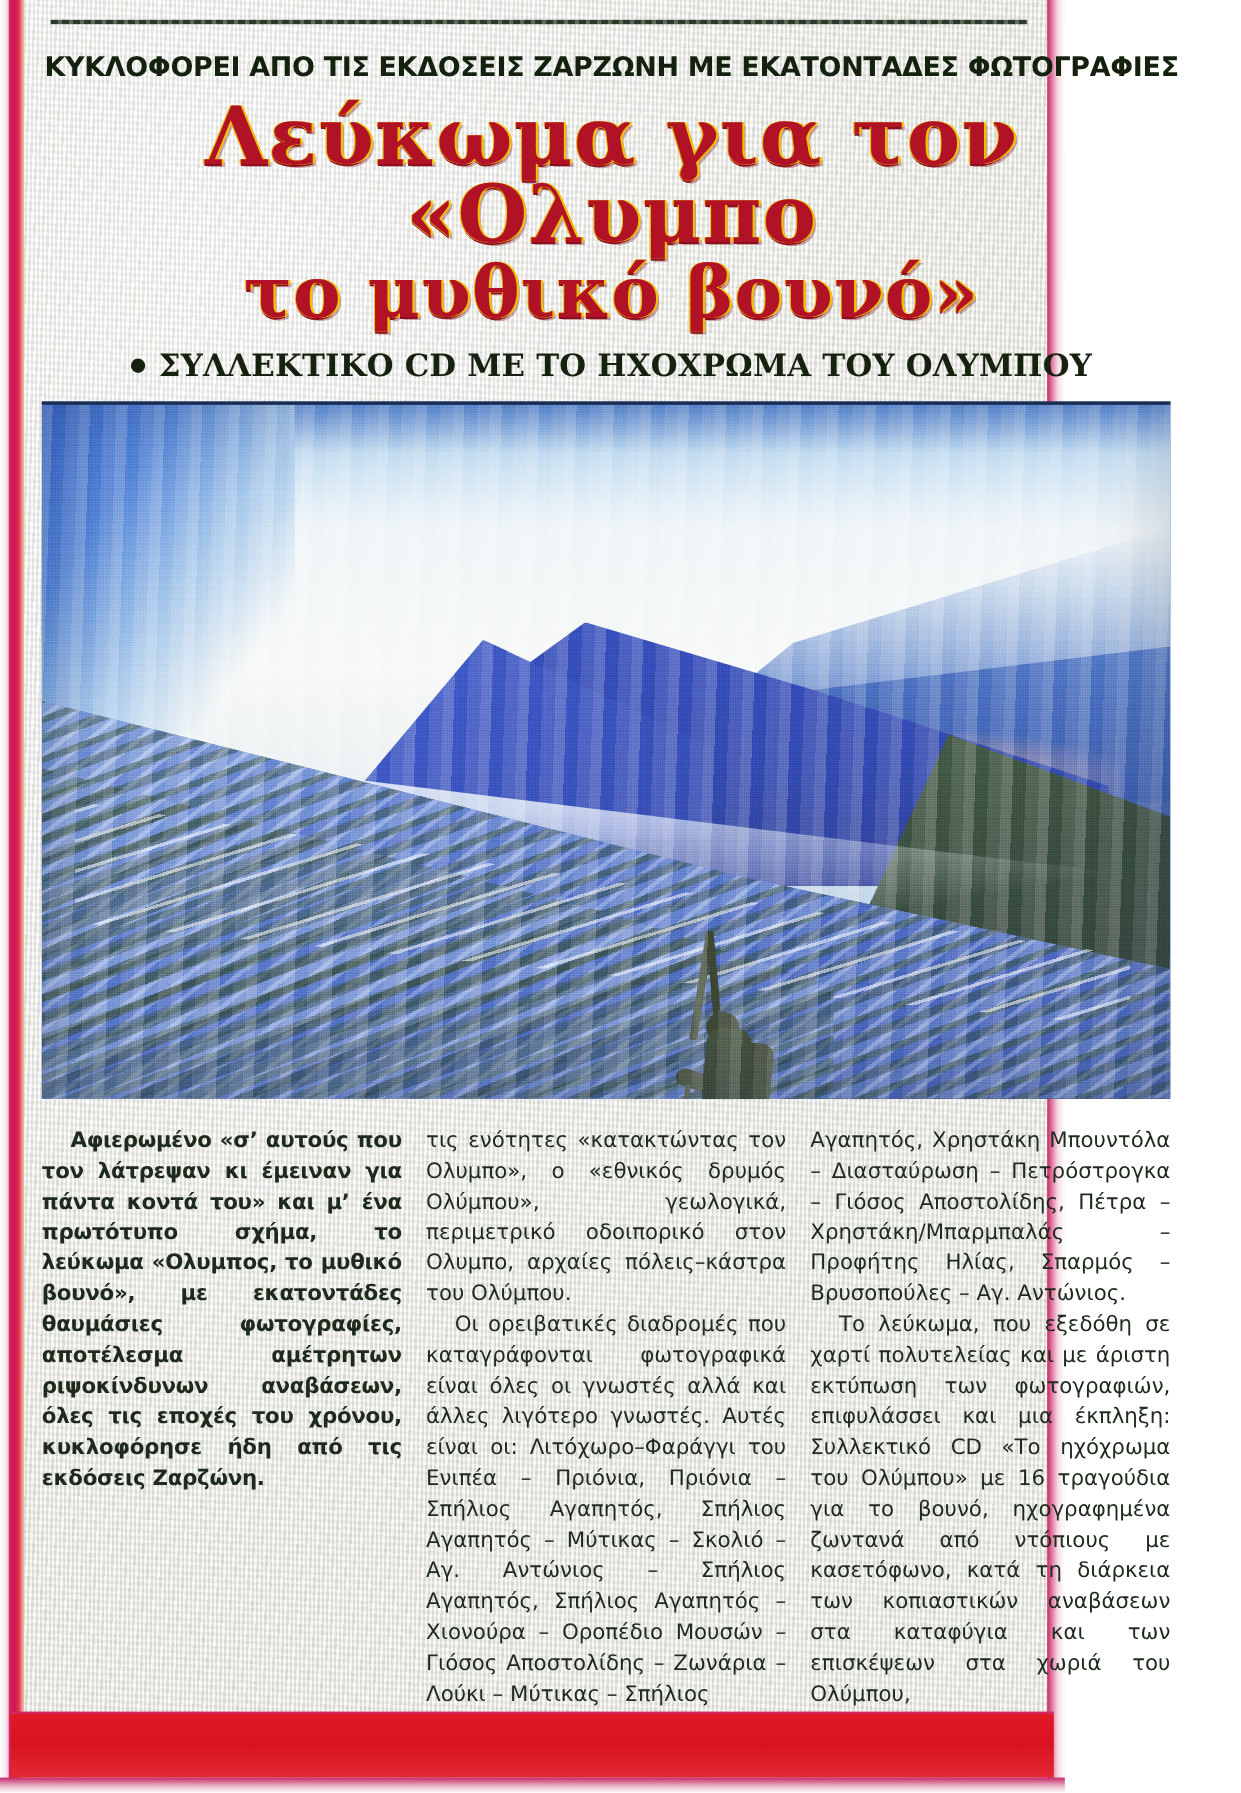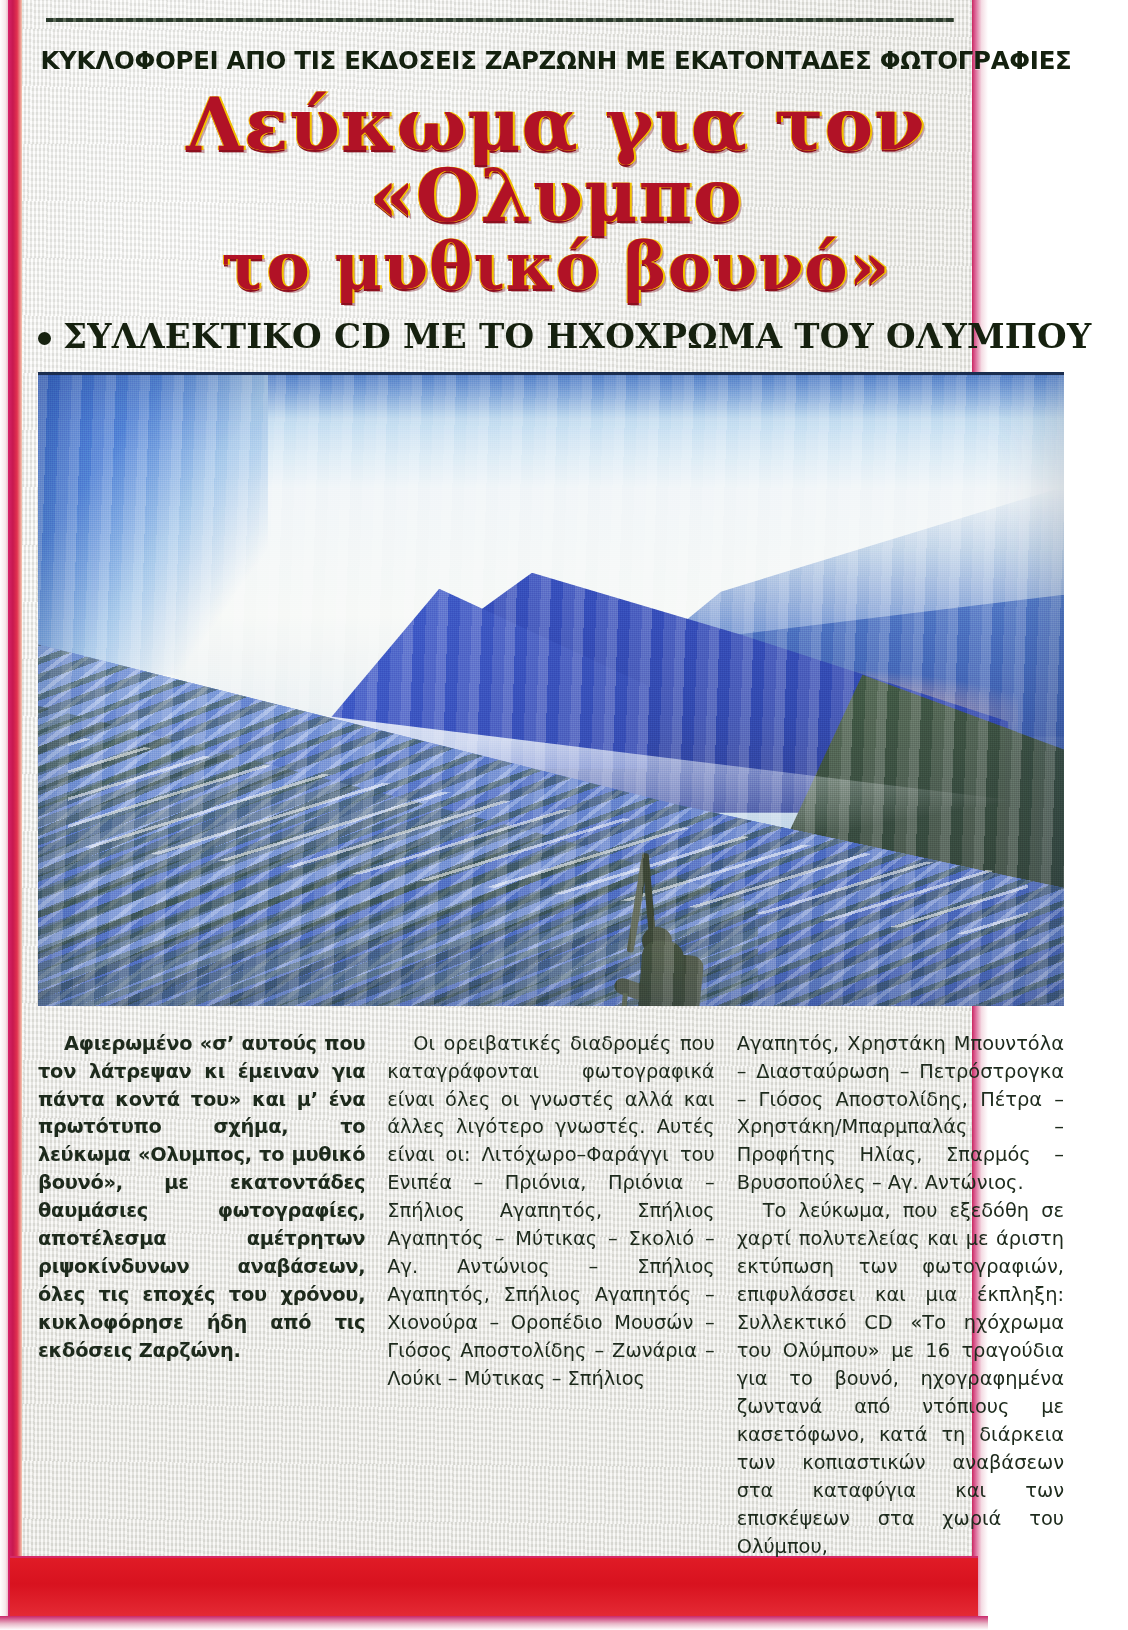--- a/index.html
+++ b/index.html
@@ -13,21 +13,20 @@
     overflow: hidden;
     font-family: "DejaVu Sans", sans-serif;
   }
 
   
   #clipping {
     position: relative;
     width: 968px;
     height: 1630px;
     background: #f2f0ea;
-    padding-left: 20px;
   }
 
   
   .paper-tex {
     position: absolute;
     inset: 0;
     background-color: #e9e8e2;
     background-image:
       repeating-linear-gradient(91deg, rgba(255,255,255,.55) 0 2px, rgba(198,198,192,.30) 2px 4px),
       repeating-linear-gradient(3deg, rgba(255,255,255,.35) 0 3px, rgba(186,188,184,.22) 3px 6px),
@@ -113,21 +112,21 @@
        0 2px 0 #8d0f1e,
        3px 3px 0 rgba(120,12,26,.35);
   }
   .headline .l1 { font-size: 73px; letter-spacing: 1px; display: block; }
   .headline .l2 { font-size: 65px; letter-spacing: 1px; display: block; margin-top: 4px; }
 
   
   .subhead {
     font-family: "DejaVu Serif", serif;
     font-weight: bold;
-    font-size: 34px;
+    font-size: 28px;
     color: #16210f;
     text-align: center;
     white-space: nowrap;
     margin-top: 18px;
     letter-spacing: 0.2px;
   }
   .subhead .bullet {
     display: inline-block;
     width: 13px; height: 13px;
     border-radius: 50%;
@@ -403,20 +402,21 @@
       <div class="ph ph-vignette"></div>
     </div>
 
     <div class="columns">
 
       <div class="col">
         <p class="lead indent">Αφιερωμένο «σ’ αυτούς που τον λάτρεψαν κι έμειναν για πάντα κοντά του» και μ’ ένα πρωτότυπο σχήμα, το λεύκωμα «Ολυμπος, το μυθικό βουνό», με εκατοντάδες θαυμάσιες φωτογραφίες, αποτέλεσμα αμέτρητων ριψοκίνδυνων αναβάσεων, όλες τις εποχές του χρόνου, κυκλοφόρησε ήδη από τις εκδόσεις Ζαρζώνη.</p>
       </div>
 
       <div class="col">
+        <p>τις ενότητες «κατακτώντας τον Ολυμπο», ο «εθνικός δρυμός Ολύμπου», γεωλογικά, περιμετρικό οδοιπορικό στον Ολυμπο, αρχαίες πόλεις–κάστρα του Ολύμπου.</p>
         <p class="indent">Οι ορειβατικές διαδρομές που καταγράφονται φωτογραφικά είναι όλες οι γνωστές αλλά και άλλες λιγότερο γνωστές. Αυτές είναι οι: Λιτόχωρο–Φαράγγι του Ενιπέα – Πριόνια, Πριόνια – Σπήλιος Αγαπητός, Σπήλιος Αγαπητός – Μύτικας – Σκολιό – Αγ. Αντώνιος – Σπήλιος Αγαπητός, Σπήλιος Αγαπητός – Χιονούρα – Οροπέδιο Μουσών – Γιόσος Αποστολίδης – Ζωνάρια – Λούκι – Μύτικας – Σπήλιος</p>
       </div>
 
       <div class="col">
         <p>Αγαπητός, Χρηστάκη Μπουντόλα – Διασταύρωση – Πετρόστρογκα – Γιόσος Αποστολίδης, Πέτρα – Χρηστάκη/Μπαρμπαλάς – Προφήτης Ηλίας, Σπαρμός – Βρυσοπούλες – Αγ. Αντώνιος.</p>
         <p class="indent">Το λεύκωμα, που εξεδόθη σε χαρτί πολυτελείας και με άριστη εκτύπωση των φωτογραφιών, επιφυλάσσει και μια έκπληξη: Συλλεκτικό CD «Το ηχόχρωμα του Ολύμπου» με 16 τραγούδια για το βουνό, ηχογραφημένα ζωντανά από ντόπιους με κασετόφωνο, κατά τη διάρκεια των κοπιαστικών αναβάσεων στα καταφύγια και των επισκέψεων στα χωριά του Ολύμπου,</p>
       </div>
 
     </div>
   </div>

